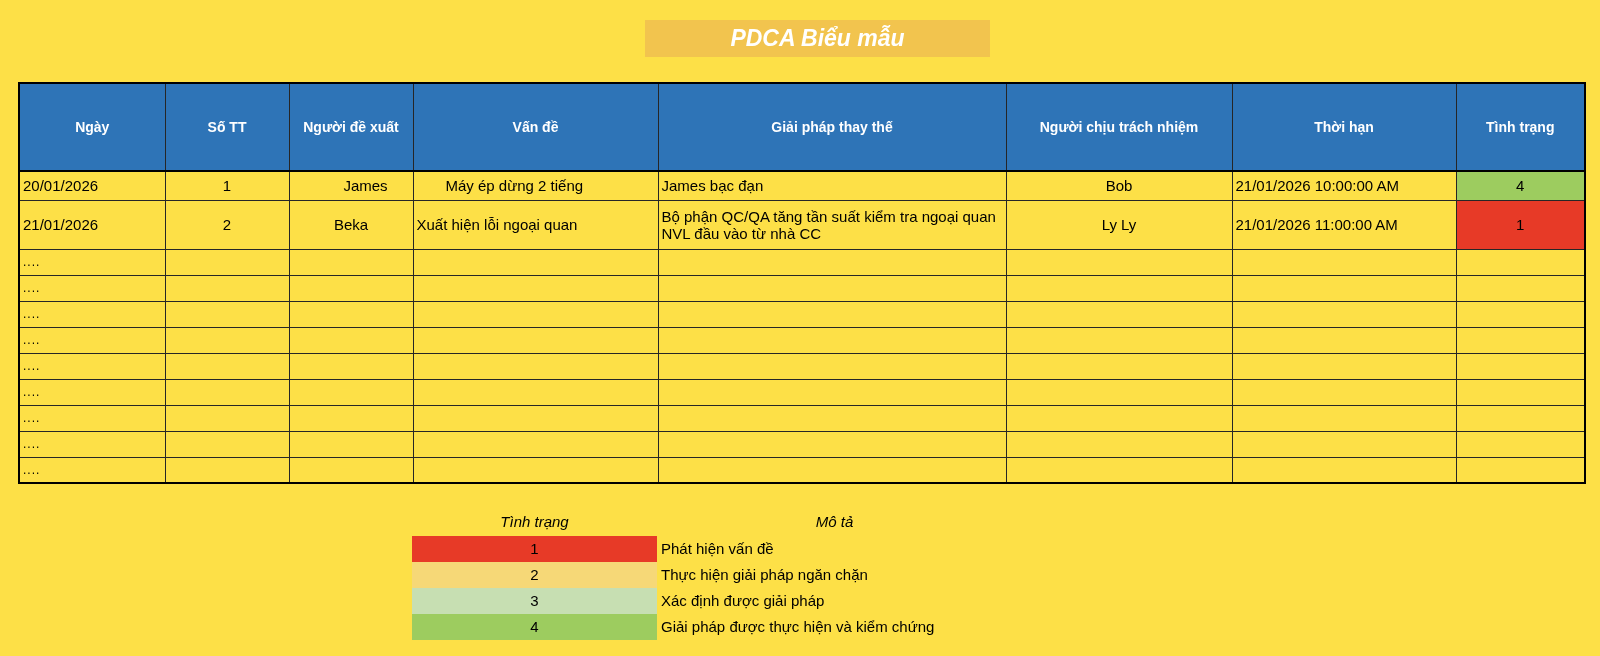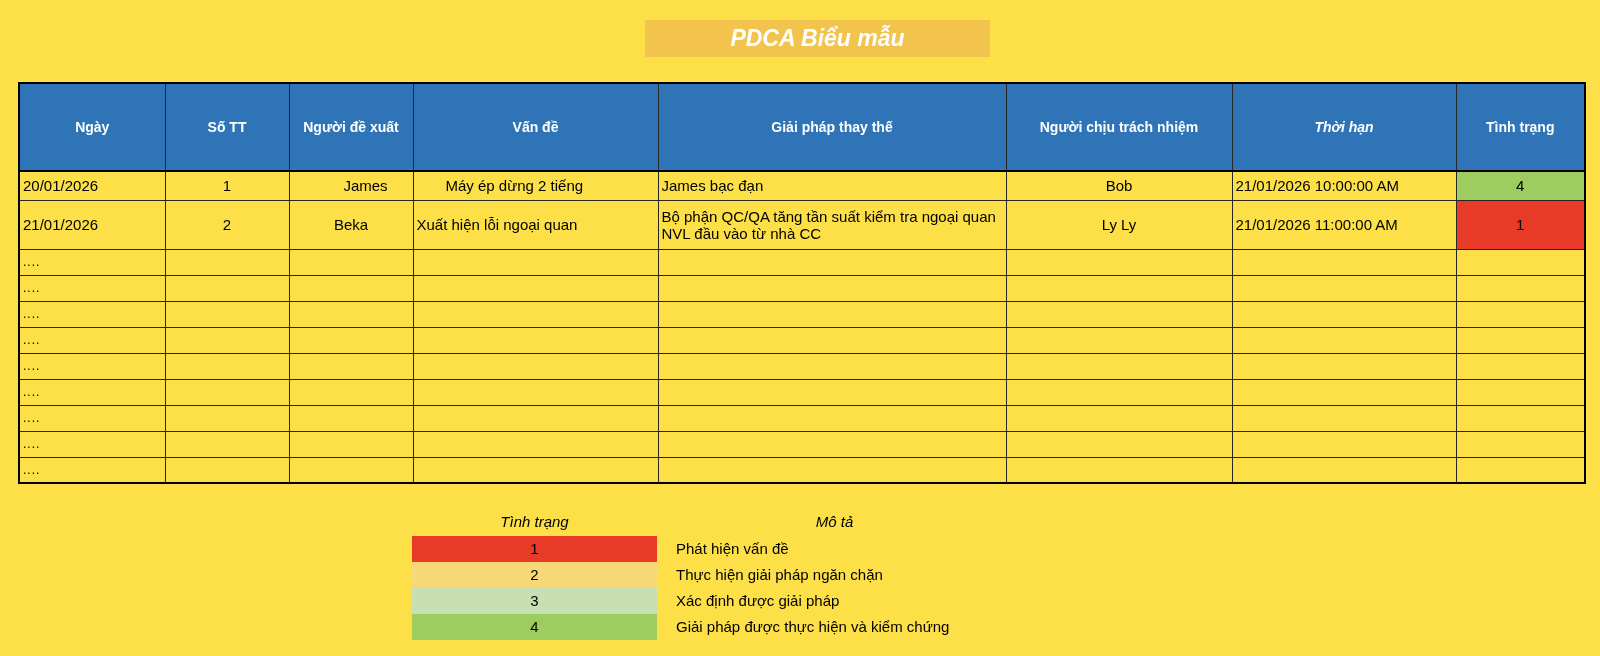--- a/index.html
+++ b/index.html
@@ -82,21 +82,21 @@
   .lh-desc   { width: 355px; text-align: center; }
   .legend-row { display: flex; height: 26px; }
   .legend-swatch {
     width: 245px;
     text-align: center;
     line-height: 26px;
   }
   .legend-desc {
     width: 355px;
     line-height: 26px;
-    padding-left: 19px;
+    padding-left: 4px;
     white-space: nowrap;
   }
 </style>
 </head>
 <body>
 
 <div class="page">
 
   <div class="title-banner" style="background: rgb(242, 196, 78);">
     <span>PDCA Biểu mẫu</span>
@@ -114,21 +114,21 @@
         <col style="width: 129px;">
       </colgroup>
     <thead>
       <tr>
           <th style="background: rgb(46, 116, 183);">Ngày</th>
           <th style="background: rgb(46, 116, 183);">Số TT</th>
           <th style="background: rgb(46, 116, 183);">Người đề xuất</th>
           <th style="background: rgb(46, 116, 183);">Vấn đề</th>
           <th style="background: rgb(46, 116, 183);">Giải pháp thay thế</th>
           <th style="background: rgb(46, 116, 183);">Người chịu trách nhiệm</th>
-          <th style="background: rgb(46, 116, 183); font-style: italic;">Thời hạn</th>
+          <th style="background: rgb(46, 116, 183);">Thời hạn</th>
           <th style="background: rgb(46, 116, 183);">Tình trạng</th>
         </tr>
     </thead>
     <tbody>
         <tr class="data-row-0">
           <td style="text-align: left;">20/01/2026</td>
           <td style="text-align: center;">1</td>
           <td style="text-align: center; padding-left: 32px;">James</td>
           <td style="text-align: left; padding-left: 32px;">Máy ép dừng 2 tiếng</td>
           <td style="text-align: left;">James bạc đạn</td>

